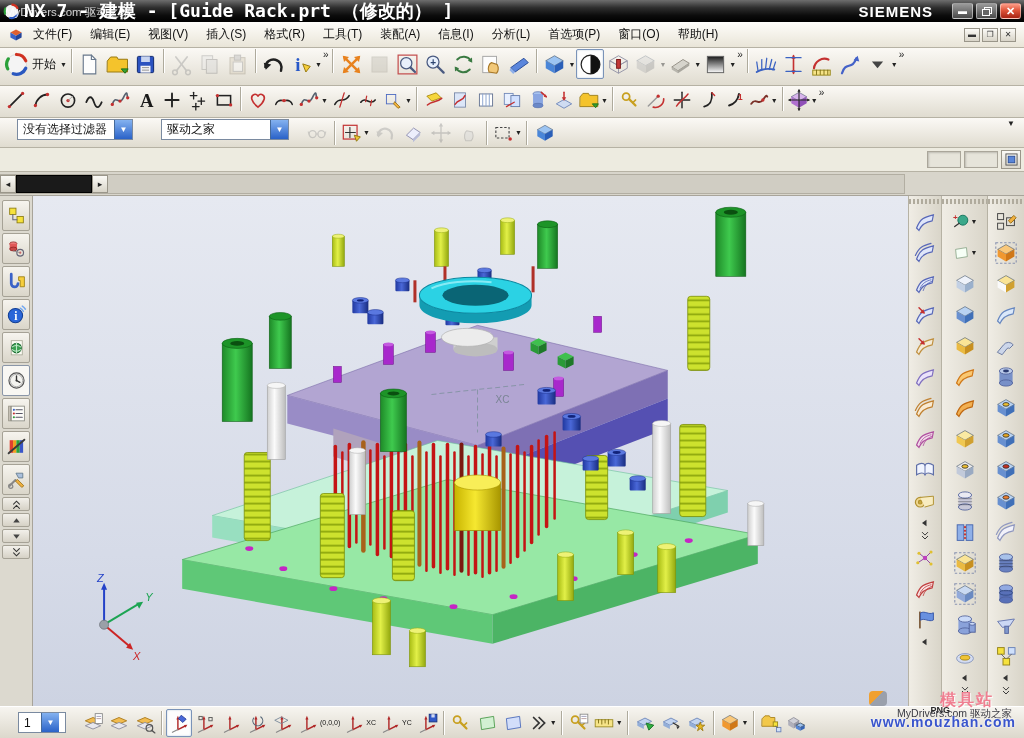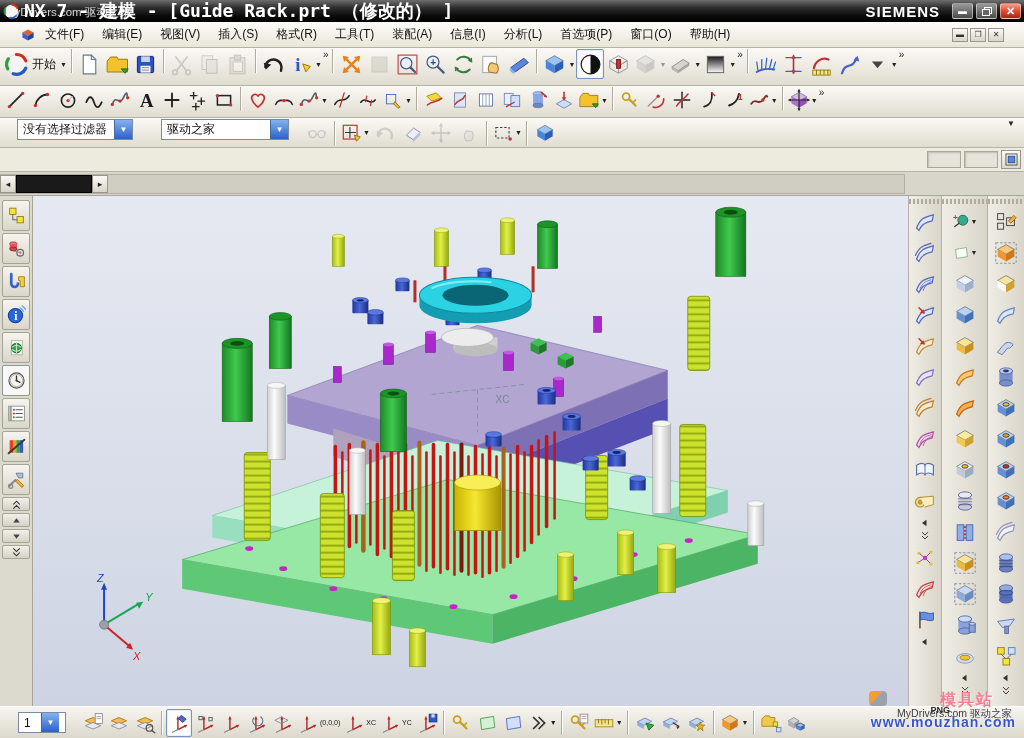--- a/index.html
+++ b/index.html
@@ -3,26 +3,26 @@
 <meta charset="utf-8">
 <style>
   *{box-sizing:border-box;margin:0;padding:0}
   html,body{width:1024px;height:738px;overflow:hidden}
   body{font-family:"Liberation Sans",sans-serif;font-size:12px;background:#d4d0c8;position:relative;color:#111}
   .app{width:1024px;height:738px;display:flex;flex-direction:column;position:relative}
   
   .titlebar{height:22px;background:linear-gradient(180deg,#6e6e6e 0%,#2e2e2e 35%,#0c0c0c 70%,#000 100%);display:flex;align-items:center;padding:0 3px;position:relative;flex:0 0 auto}
   .appicon{width:17px;height:17px}
   .title-text{font-family:"DejaVu Sans Mono",monospace;font-weight:bold;font-size:18px;color:#fff;margin-left:4px;white-space:nowrap}
-  .brand{margin-left:auto;color:#fff;font-weight:bold;font-size:15px;letter-spacing:1px;margin-right:9px}
+  .brand{margin-left:auto;color:#fff;font-weight:bold;font-size:15px;letter-spacing:1px;margin-right:16px}
   .winbtn{width:21px;height:16px;margin-left:3px;border:1px solid rgba(255,255,255,.45);border-radius:2px;display:flex;align-items:center;justify-content:center;color:#fff;font-size:9px;background:linear-gradient(#9a9a9a,#4a4a4a)}
   .winbtn.close{background:linear-gradient(#ff9d88,#e0553a 45%,#a82413);border-radius:3px;font-size:11px;font-weight:bold}
   .wm-top{position:absolute;left:5px;top:5px;color:#fff;opacity:.8;font-size:11.5px;z-index:60;pointer-events:none}
   
-  .menubar{height:26px;background:linear-gradient(#fefdfa,#e9e5d8);border-bottom:1px solid #b6b2a4;display:flex;align-items:center;padding:0 20px;flex:0 0 auto}
+  .menubar{height:26px;background:linear-gradient(#fefdfa,#e9e5d8);border-bottom:1px solid #b6b2a4;display:flex;align-items:center;padding:0 8px;flex:0 0 auto}
   .menu-item{padding:4px 9px;white-space:nowrap}
   .mdibtns{margin-left:auto;display:flex;gap:2px}
   .mdibtn{width:16px;height:14px;border:1px solid #9a968a;background:linear-gradient(#fbfaf6,#d8d4c8);display:flex;align-items:center;justify-content:center;font-size:8px;color:#333}
   
   .tbrow{display:flex;background:linear-gradient(#fbf9f5,#e0dcd0);border-bottom:1px solid #b6b2a4;padding:1px 3px;flex:0 0 auto}
   #tb1{height:38px}
   #tb2{height:32px}
   #filterrow{height:30px}
   .ti{display:inline-flex;align-items:center;justify-content:center;height:30px;min-width:28px;border:1px solid transparent;border-radius:2px;position:relative;flex:0 0 auto}
   #tb1 .ti svg.gi{width:25px;height:25px}

